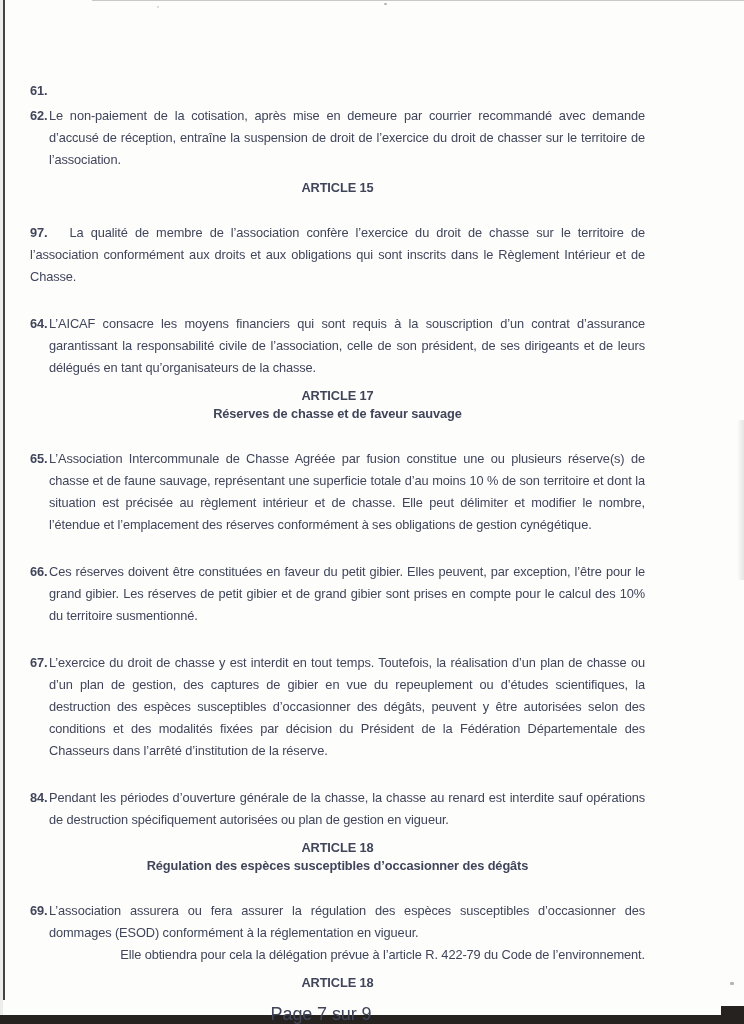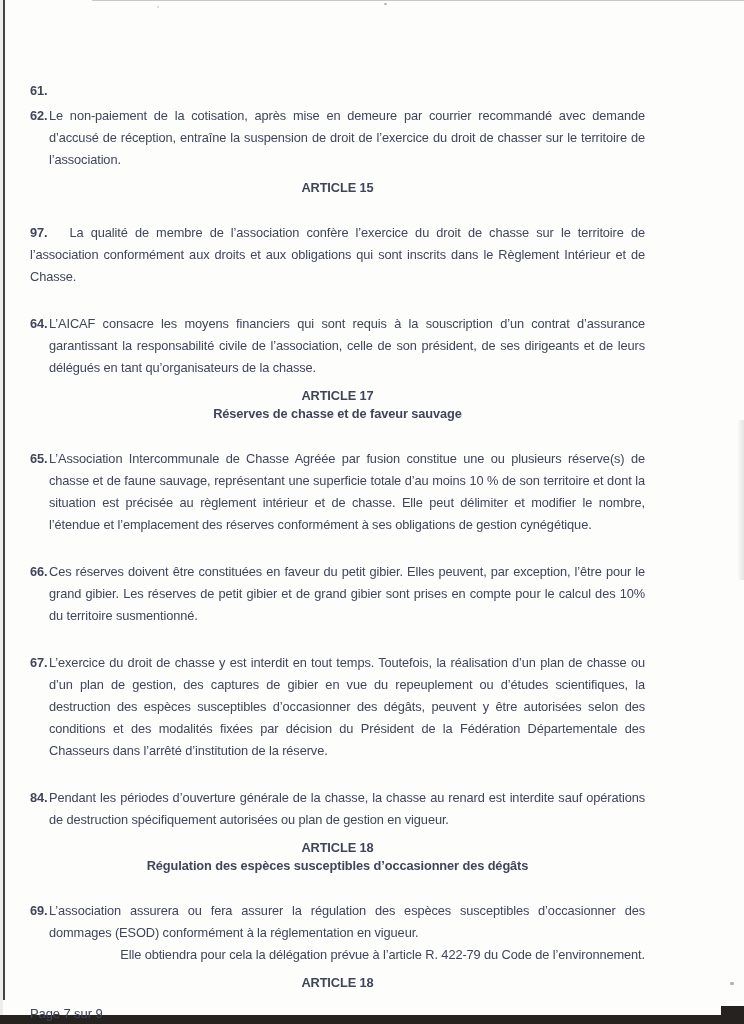--- a/index.html
+++ b/index.html
@@ -84,22 +84,22 @@
   }
   .article-title, .article-subtitle {
     font-weight: 700;
     line-height: 18px;
     text-underline-offset: 3px;
     text-decoration-thickness: 1px;
   }
   .page-footer {
     margin-top: 14px;
     padding-right: 33px;
-    text-align: left;
-    font-size: 13px;
+    text-align: center;
+    font-size: 18px;
     line-height: 16px;
   }
 </style>
 </head>
 <body>
 
 <div class="scan-page">
 
   <div class="edge-top-line"></div>
   <div class="edge-left-strip"></div>

